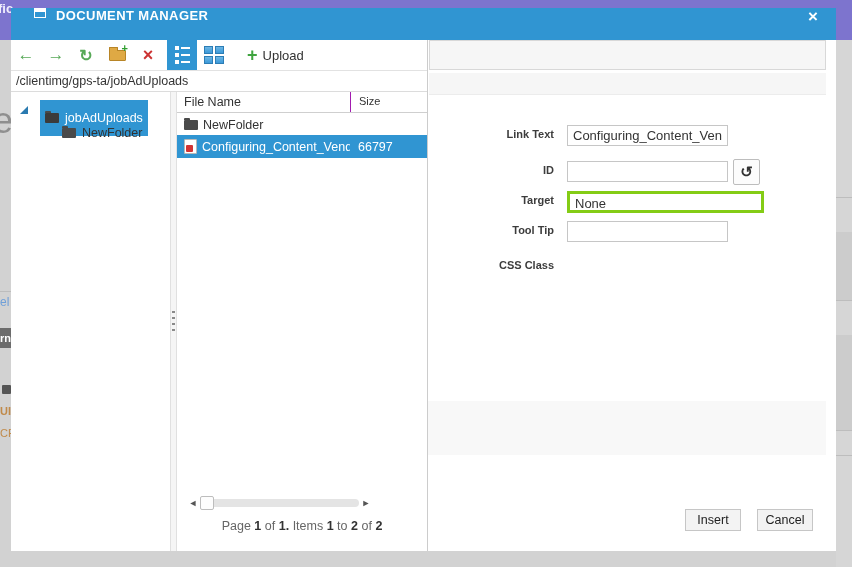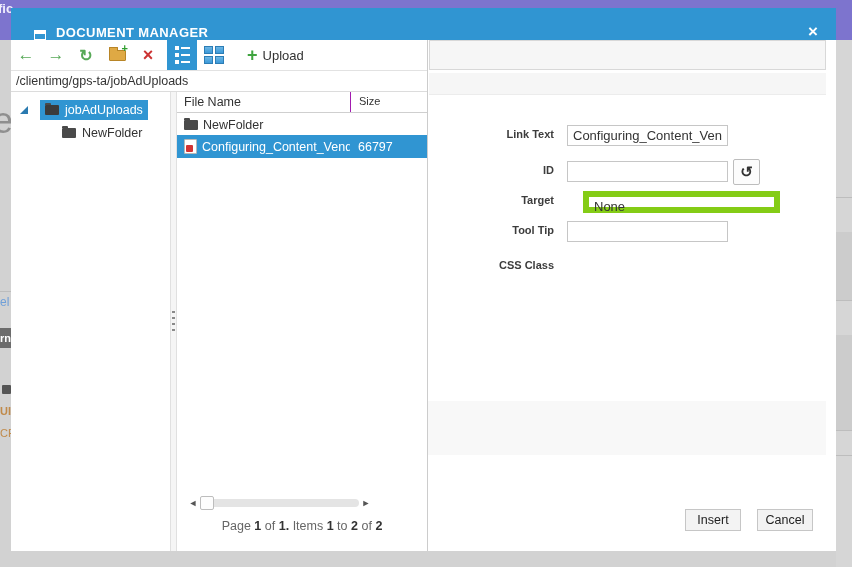--- a/index.html
+++ b/index.html
@@ -19,21 +19,21 @@
   .bg-icon-frag { position:absolute; left:2px; top:385px; width:9px; height:9px; background:#555; border-radius:1px; }
   .bg-ui-frag { left:0; top:405px; font-size:11px; color:#c08a4a;font-weight:bold; }
   .bg-cr-frag { left:0; top:427px; font-size:11px; color:#c08a4a; }
   .bg-rightcol { position:absolute; right:0; top:40px; width:16px; height:527px; background:#d6d6d6; }
   .bg-rightcol .rline { position:absolute; left:0; width:16px; height:1px; background:#bdbdbd; }
   .bg-rightcol .rblock { position:absolute; left:0; width:16px; background:#cccccc; }
 
   
   .dialog { position:absolute; left:11px; top:8px; width:825px; height:543px; background:#ffffff; }
 
-  .titlebar { position:absolute; left:0; top:0; width:100%; height:32px; background:#3095d2; display:flex; align-items:flex-end; padding:0 12px; }
+  .titlebar { position:absolute; left:0; top:0; width:100%; height:32px; background:#3095d2; display:flex; align-items:flex-start; padding:0 12px; }
   .win-icon { width:12px; height:10px; border:1px solid #fff; border-top:4px solid #fff; margin:0 10px 0 11px; }
   .title-text { color:#fff; font-size:13px; font-weight:600; letter-spacing:.4px; }
   .close-btn { margin-left:auto; color:#fff; font-size:17px; font-weight:bold; cursor:pointer; line-height:1; padding:0 6px; }
 
   .toolbar { position:absolute; left:0; top:32px; width:416px; height:31px; background:#fff; border-bottom:1px solid #e2e2e2; display:flex; align-items:center; }
   .tb-btn { height:30px; display:flex; align-items:center; justify-content:center; cursor:pointer; }
   .glyph-back, .glyph-forward { color:#57a957; font-size:17px; font-weight:bold; width:30px; text-align:center; }
   .glyph-refresh { color:#57a957; font-size:16px; font-weight:bold; width:30px; text-align:center; }
   .newfolder-wrap { width:32px; position:relative; }
   .folder-shape { width:17px; height:11px; background:#dfa944; border:1px solid #b88527; border-radius:1px; position:relative; }
@@ -50,21 +50,21 @@
   .gv-sq { background:linear-gradient(#6db6e4, #3b99d9); border:1px solid #2d7db5; }
   .upload-btn { margin-left:10px; display:flex; align-items:center; gap:5px; padding:0 6px; }
   .glyph-upload-plus { color:#3fa43f; font-size:18px; font-weight:bold; }
   .upload-label { font-size:13px; color:#333; }
 
   .pathrow { position:absolute; left:0; top:63px; width:416px; height:21px; border-bottom:1px solid #dcdcdc; font-size:12.5px; color:#333; padding:3px 0 0 5px; background:#fff; }
 
   
   .tree-panel { position:absolute; left:0; top:84px; width:159px; bottom:0; background:#fff; }
   .tree-expand { position:absolute; left:9px; top:14px; width:0; height:0; border-bottom:8px solid #2a7ab0; border-left:8px solid transparent; cursor:pointer; }
-  .tree-node-root { position:absolute; left:29px; top:8px; width:108px; height:20px; background:#3095d2; color:#fff; display:flex; align-items:center; gap:6px; padding-left:5px; cursor:pointer; }
+  .tree-node-root { position:absolute; left:29px; top:8px; width:108px; height:36px; background:#3095d2; color:#fff; display:flex; align-items:center; gap:6px; padding-left:5px; cursor:pointer; }
   .tree-node-child { position:absolute; left:51px; top:32px; height:18px; display:flex; align-items:center; gap:6px; color:#333; cursor:pointer; }
   .mini-folder { width:14px; height:10px; background:#4a4a4a; border-radius:1px; position:relative; flex:none; }
   .mini-folder::before { content:""; position:absolute; left:0; top:-2px; width:6px; height:2px; background:#4a4a4a; border-radius:1px 1px 0 0; }
   .tree-label { font-size:12.5px; white-space:nowrap; }
 
   .splitter { position:absolute; left:159px; top:84px; width:7px; bottom:0; background:#f5f5f5; border-left:1px solid #e0e0e0; border-right:1px solid #e0e0e0; cursor:col-resize; }
   .splitter-grip { position:absolute; left:1px; top:219px; width:3px; height:22px; background:repeating-linear-gradient(to bottom, #8a8a8a 0 2px, transparent 2px 6px); }
 
   
   .list-panel { position:absolute; left:166px; top:84px; width:250px; bottom:0; background:#fff; }
@@ -87,21 +87,21 @@
   .pager .num { font-weight:bold; color:#333; }
 
   
   .right-panel { position:absolute; left:416px; top:32px; width:409px; height:511px; background:#fff; border-left:1px solid #cccccc; }
   .rp-greybox1 { position:absolute; left:1px; top:0; width:397px; height:30px; background:#f6f6f6; border:1px solid #d8d8d8; }
   .rp-greybox2 { position:absolute; left:1px; top:33px; width:397px; height:22px; background:#f6f6f6; border-bottom:1px solid #ececec; }
   .rp-greyband { position:absolute; left:0; top:361px; width:398px; height:54px; background:#f8f8f8; }
 
   .fld-label { position:absolute; width:126px; text-align:right; font-size:11px; color:#3c3c3c;font-weight:bold; }
   .fld-input { position:absolute; left:139px; width:161px; height:21px; border:1px solid #c6c6c6; font-size:13px; color:#333; padding:0 5px; font-family:"Liberation Sans", sans-serif; background:#fff; }
-  .fld-select { position:absolute; left:139px; height:22px; border:6px solid #84cc16; font-size:13px; color:#333; padding:2px 5px 0 5px; background:#fff; cursor:pointer;margin-left:16px; }
+  .fld-select { position:absolute; left:139px; height:22px; border:3px solid #84cc16; font-size:13px; color:#333; padding:2px 5px 0 5px; background:#fff; cursor:pointer; }
   .refresh-btn { position:absolute; left:305px; top:119px; width:27px; height:26px; border:1px solid #bdbdbd; border-radius:2px; background:#fcfcfc; font-size:15px; font-weight:600; color:#333; text-align:center; line-height:24px; cursor:pointer; }
 
   .footer-btn { position:absolute; top:469px; width:56px; height:22px; background:#f3f3f3; border:1px solid #c6c6c6; font-size:12.5px; color:#222; text-align:center; line-height:20px; cursor:pointer; }
   .insert-btn { left:257px; }
   .cancel-btn { left:329px; }
 </style>
 </head>
 <body>
 
 <div class="screen">

